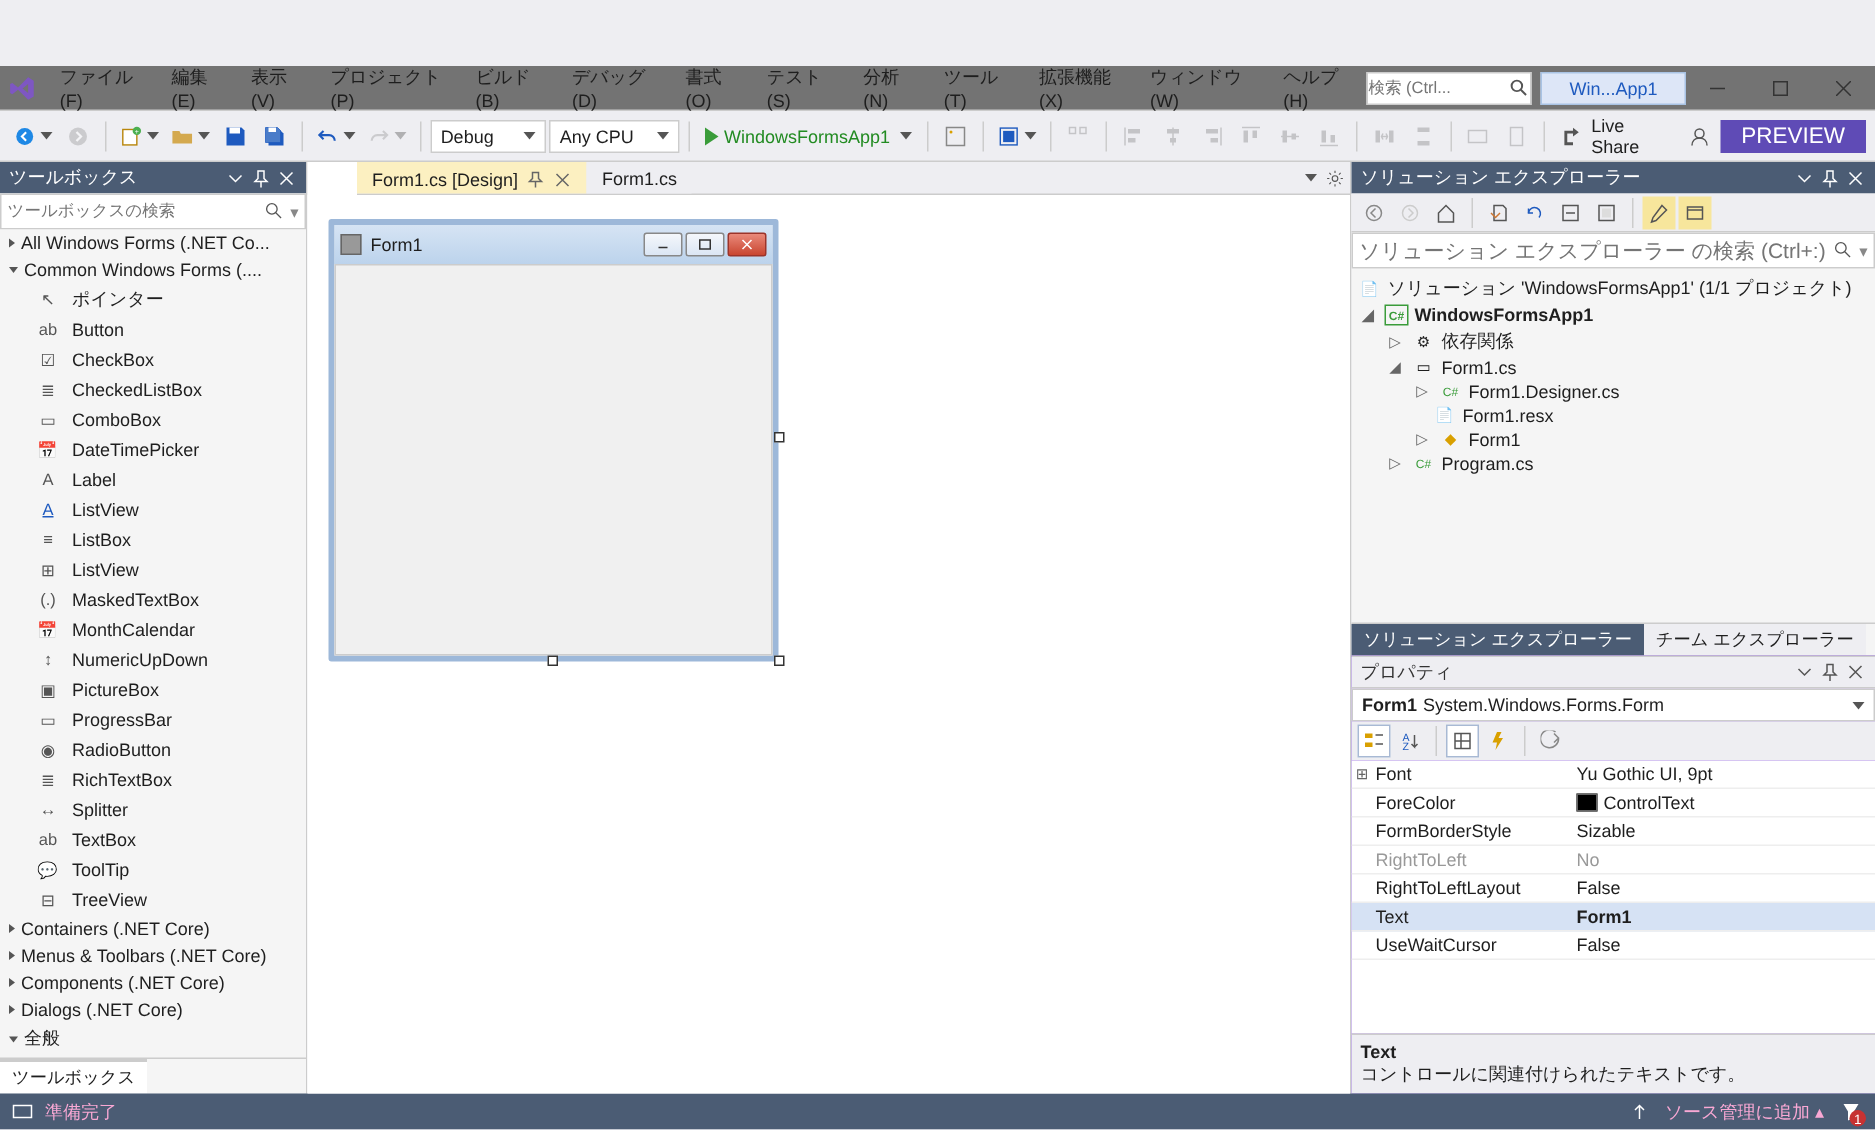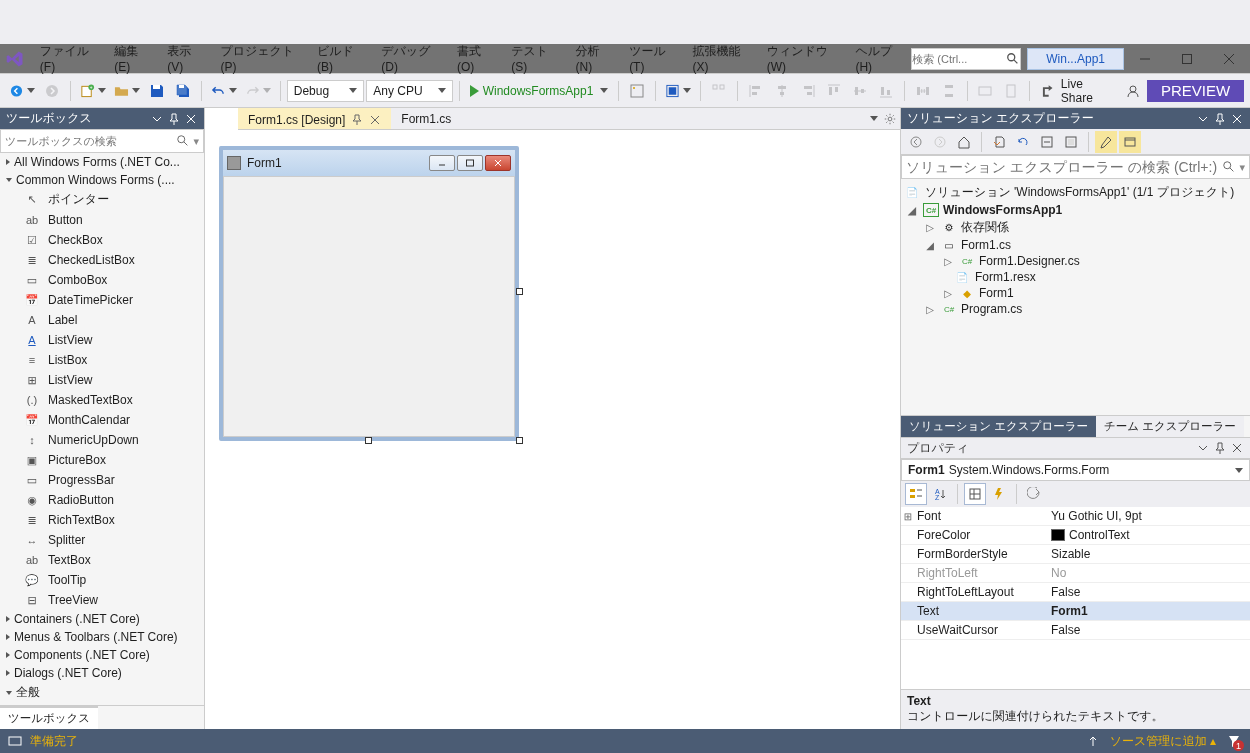--- a/index.html
+++ b/index.html
@@ -87,21 +87,21 @@
 .prop-row.selected { background:#d6e2f4; }
 .prop-row .exp { width:14px; text-align:center; color:#666; font-size:10px; }
 .prop-row .pname { width:136px; padding-left:2px; }
 .prop-row .pval { flex:1; display:flex; align-items:center; gap:4px; }
 .prop-row .pname.grey { color:#999; }
 .prop-row .pname.bold, .prop-row .pval.bold { font-weight:bold; }
 .color-sw { width:14px; height:12px; border:1px solid #666; background:#000; }
 .props-desc { border-top:1px solid #ccc; padding:4px 6px; background:#eeeef2; font-size:12px; }
 .props-desc .dt { font-weight:bold; }
 
-.statusbar { height:24px; background:#4b5c74; color:#eab308; display:flex; align-items:center; padding:0 8px; font-size:12px; gap:8px; }
+.statusbar { height:24px; background:#4b5c74; color:#f9a8d4; display:flex; align-items:center; padding:0 8px; font-size:12px; gap:8px; }
 .statusbar .sright { margin-left:auto; display:flex; align-items:center; gap:10px; }
 .chev { width:0; height:0; border-left:4px solid transparent; border-right:4px solid transparent; border-top:5px solid #555; display:inline-block; margin-left:3px; }
 .tri-r { width:0; height:0; border-left:4px solid #555; border-top:3px solid transparent; border-bottom:3px solid transparent; display:inline-block; }
 .tri-d { width:0; height:0; border-left:3px solid transparent; border-right:3px solid transparent; border-top:4px solid #555; display:inline-block; }
 .play { width:0; height:0; border-left:9px solid #3a9c3a; border-top:6px solid transparent; border-bottom:6px solid transparent; }
 svg { display:block; }
 .notification-badge { position:relative; }
 .notification-badge::after { content:'1'; position:absolute; bottom:-2px; right:-2px; background:#c73232; color:#fff; font-size:9px; width:11px; height:11px; border-radius:50%; display:flex; align-items:center; justify-content:center; }
 </style>
 </head>

